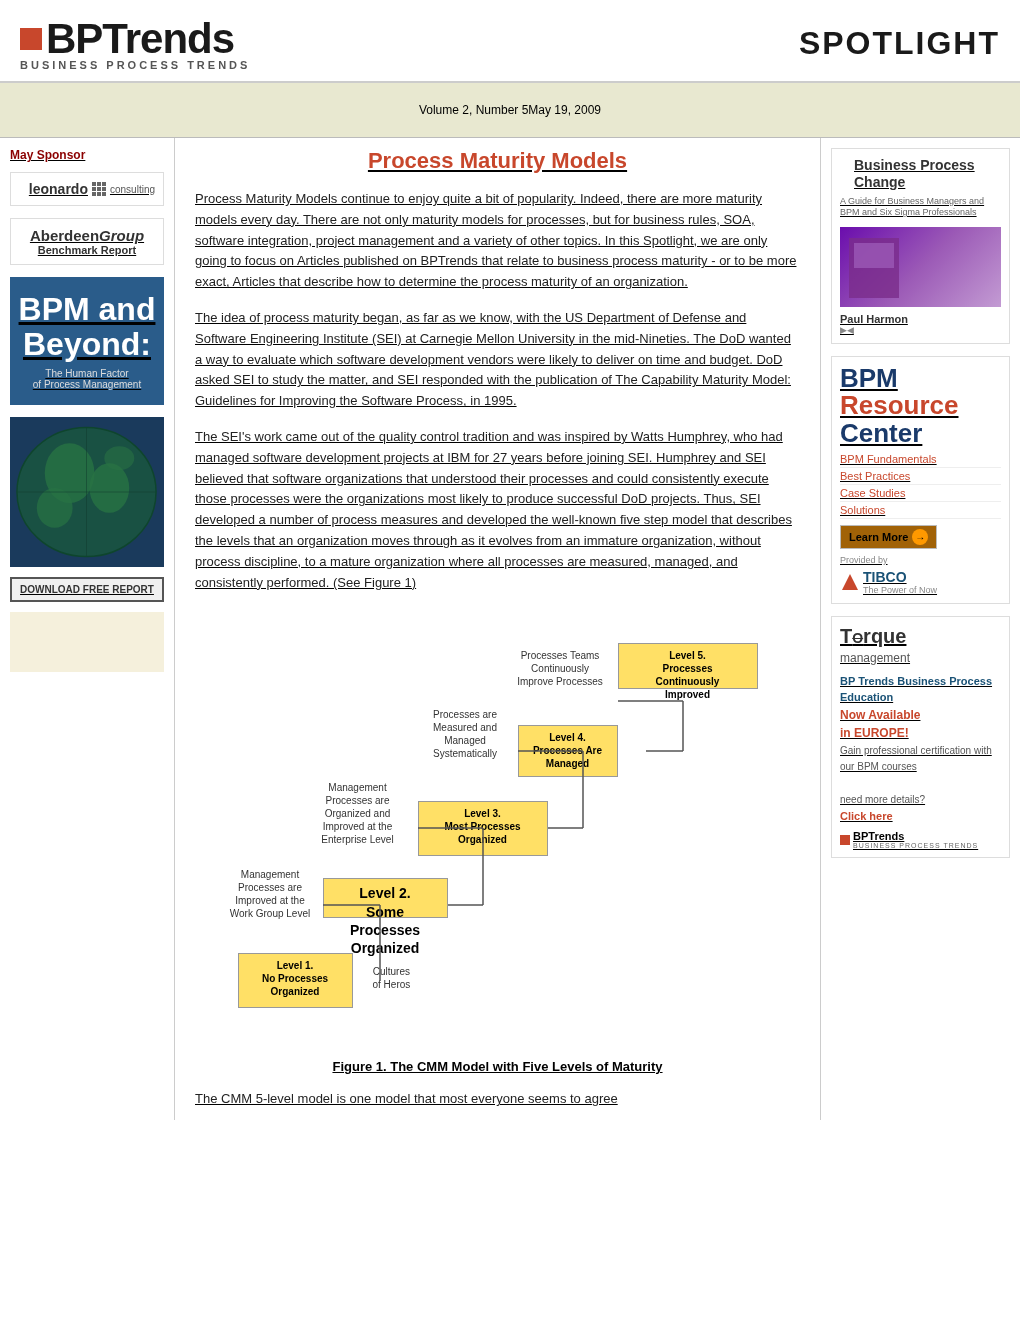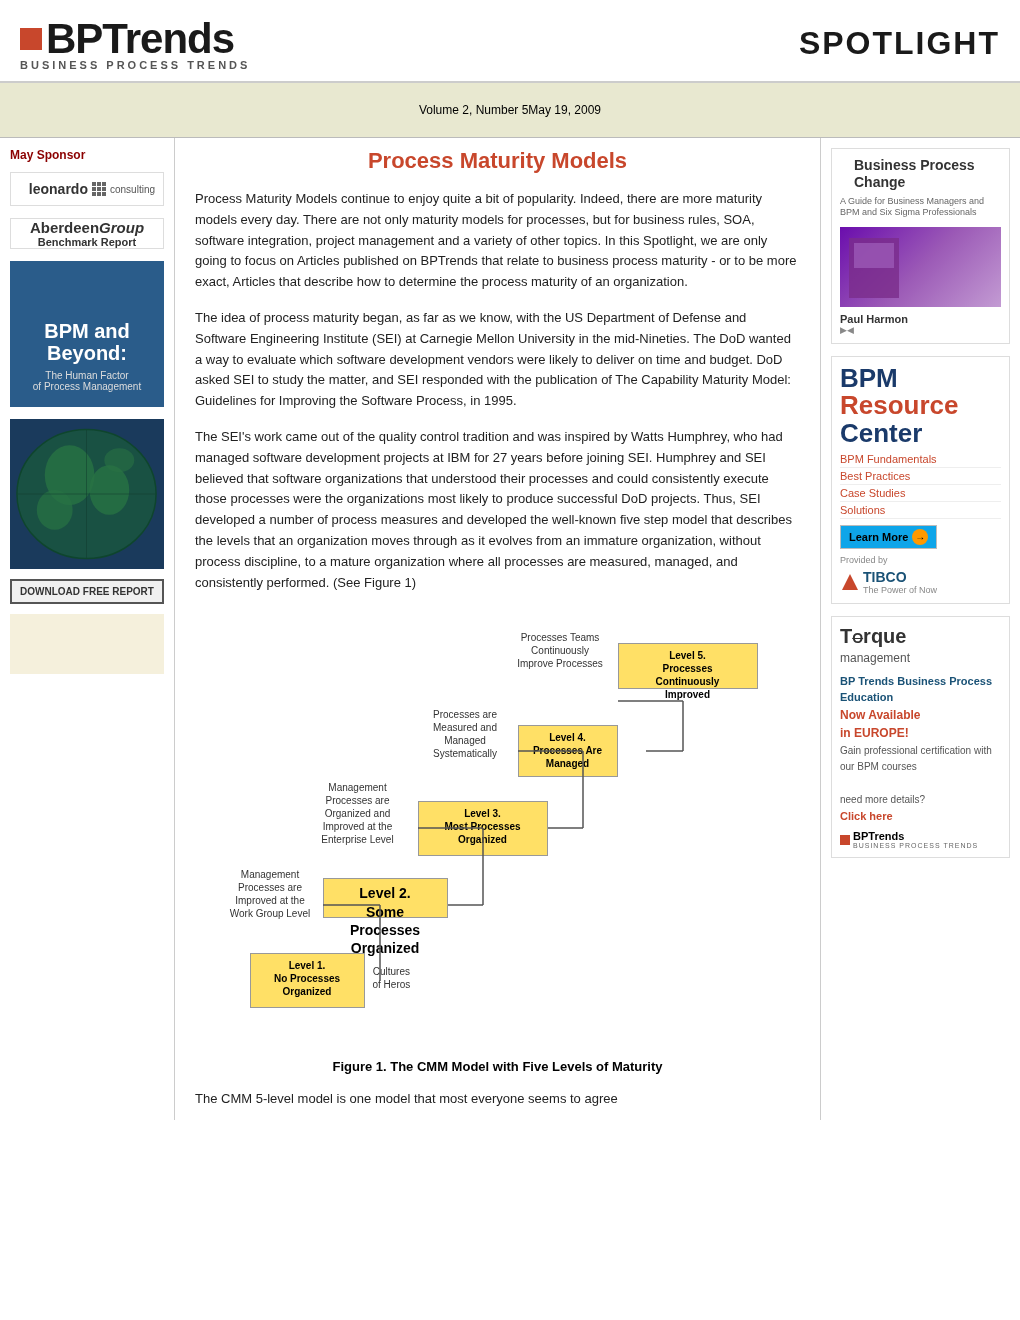--- a/index.html
+++ b/index.html
@@ -11,39 +11,39 @@
     .logo-bp { display: flex; align-items: center; }
     .logo-square { width: 22px; height: 22px; background: #c8472c; margin-right: 4px; }
     .logo-text { font-size: 42px; font-weight: bold; color: #1a1a1a; letter-spacing: -1px; }
     .logo-sub { font-size: 11px; letter-spacing: 3px; color: #555; margin-top: -4px; font-weight: bold; }
     .spotlight-title { font-size: 32px; font-weight: bold; color: #1a1a1a; letter-spacing: 2px; }
 
     
     .volume-bar { display: flex; justify-content: center; background: #e8e8d0; padding: 20px 10px; font-size: 12px; border-bottom: 1px solid #bbb; }
 
     
-    .main-layout { display: flex; }
+    .main-layout { display: flex; text-decoration: underline; }
 
     
     .left-sidebar { width: 175px; min-width: 175px; border-right: 1px solid #ccc; padding: 10px; }
     .may-sponsor { color: #8b0000; font-weight: bold; font-size: 12px; margin-bottom: 10px; }
     .sponsor-logo-1 { border: 1px solid #ddd; padding: 8px; margin-bottom: 12px; text-align: center; }
     .leonardo-logo { display: flex; align-items: center; justify-content: flex-end; gap: 4px; }
     .leo-text { font-size: 14px; font-weight: bold; color: #333; }
     .leo-grid { display: inline-grid; grid-template-columns: repeat(3,4px); grid-template-rows: repeat(3,4px); gap: 1px; }
     .leo-cell { width: 4px; height: 4px; background: #666; }
     .leo-consulting { font-size: 10px; color: #555; }
 
-    .sponsor-logo-2 { border: 1px solid #ddd; margin-bottom: 12px; text-align: center; }
+    .sponsor-logo-2 { border: 1px solid #ddd; padding: 8px; margin-bottom: 12px; text-align: center; }
     .aberdeen-group { font-size: 15px; font-weight: bold; color: #333; }
     .aberdeen-group span { font-style: italic; }
     .benchmark-report { font-size: 11px; color: #333; font-weight: bold; }
 
     .sponsor-logo-3 { margin-bottom: 12px; background: #2a5c8a; color: #fff; padding: 15px 8px; text-align: center; }
-    .bpm-beyond-title { font-size: 20px; font-weight: bold; line-height: 1.1; margin-top: 44px; }
+    .bpm-beyond-title { font-size: 32px; font-weight: bold; line-height: 1.1; }
     .bpm-beyond-sub { font-size: 10px; margin-top: 6px; color: #ddd; }
 
     .sidebar-world { background: #1a3a5c; height: 150px; margin-bottom: 10px; display: flex; align-items: center; justify-content: center; overflow: hidden; position: relative; }
     .world-svg { opacity: 0.7; }
 
     .download-btn { border: 2px solid #555; padding: 5px 8px; font-size: 10px; font-weight: bold; text-align: center; cursor: pointer; color: #333; background: #f0f0f0; }
 
     .sidebar-beige { background: #f5f0dc; height: 60px; margin-top: 10px; }
 
     
@@ -65,21 +65,21 @@
 
     .book-ad { border: 1px solid #ddd; padding: 8px; margin-bottom: 12px; }
     .book-title { font-size: 14px; font-weight: bold; color: #333; line-height: 1.2; margin-bottom: 5px; margin-left: 14px; }
     .book-subtitle { font-size: 9px; color: #666; margin-bottom: 8px; line-height: 1.3; }
     .book-cover { background: linear-gradient(135deg, #6a0dad 0%, #9b59b6 50%, #c39bd3 100%); height: 80px; margin-bottom: 6px; display: flex; align-items: flex-end; padding: 4px; }
     .book-author { font-size: 11px; font-weight: bold; color: #333; margin-top: 4px; }
     .book-icons { font-size: 9px; color: #888; }
 
     .bpm-resource { border: 1px solid #ddd; padding: 8px; margin-bottom: 12px; background: #fff; }
     .resource-link { font-size: 11px; color: #c8472c; border-bottom: 1px solid #eee; padding: 2px 0; cursor: pointer; }
-    .learn-more-btn { background: #0ea5e9; border: 1px solid #bbb; padding: 3px 8px; font-size: 11px; font-weight: bold; display: inline-flex; align-items: center; gap: 4px; margin: 6px 0; cursor: pointer; }
+    .learn-more-btn { background: #a16207; border: 1px solid #bbb; padding: 3px 8px; font-size: 11px; font-weight: bold; display: inline-flex; align-items: center; gap: 4px; margin: 6px 0; cursor: pointer; }
     .learn-circle { width: 16px; height: 16px; background: #f90; border-radius: 50%; display: flex; align-items: center; justify-content: center; font-size: 10px; font-weight: bold; }
     .provided-by { font-size: 9px; color: #888; margin-bottom: 4px; }
     .tibco-logo { font-size: 14px; font-weight: bold; color: #1a5276; }
     .tibco-sub { font-size: 9px; color: #888; }
 
     .torque-ad { border: 1px solid #ddd; padding: 8px; margin-bottom: 12px; }
     .torque-body { font-size: 11px; color: #333; line-height: 1.5; }
     .torque-body strong { color: #1a5276; }
     .torque-body .now-available { color: #c8472c; font-weight: bold; font-size: 12px; }
     .torque-body .gain-text { color: #555; font-size: 10px; }
@@ -170,21 +170,21 @@
     <div class="article-title">Process Maturity Models</div>
 
     <div class="article-body">
       <p>Process Maturity Models continue to enjoy quite a bit of popularity. Indeed, there are more maturity models every day. There are not only maturity models for processes, but for business rules, SOA, software integration, project management and a variety of other topics. In this Spotlight, we are only going to focus on Articles published on BPTrends that relate to business process maturity - or to be more exact, Articles that describe how to determine the process maturity of an organization.</p>
       <p>The idea of process maturity began, as far as we know, with the US Department of Defense and Software Engineering Institute (SEI) at Carnegie Mellon University in the mid-Nineties. The DoD wanted a way to evaluate which software development vendors were likely to deliver on time and budget. DoD asked SEI to study the matter, and SEI responded with the publication of The Capability Maturity Model: Guidelines for Improving the Software Process, in 1995.</p>
       <p>The SEI's work came out of the quality control tradition and was inspired by Watts Humphrey, who had managed software development projects at IBM for 27 years before joining SEI. Humphrey and SEI believed that software organizations that understood their processes and could consistently execute those processes were the organizations most likely to produce successful DoD projects. Thus, SEI developed a number of process measures and developed the well-known five step model that describes the levels that an organization moves through as it evolves from an immature organization, without process discipline, to a mature organization where all processes are measured, managed, and consistently performed. (See Figure 1)</p>
     </div>
 
     <div class="cmm-diagram">
 
-      <div class="cmm-level yellow" style="left:20px;top:340px;width:115px;height:55px;font-size:10px;margin-left:12px;">
+      <div class="cmm-level yellow" style="left:20px;top:340px;width:115px;height:55px;font-size:10px;">
         Level 1.<br>No Processes<br>Organized
       </div>
       <div class="cmm-desc" style="left:155px;top:352px;">Cultures<br>of Heros</div>
 
       <div class="cmm-level yellow" style="left:105px;top:265px;width:125px;height:40px;font-size:14px;">
         Level 2.<br>Some Processes<br>Organized
       </div>
       <div class="cmm-desc" style="left:5px;top:255px;width:95px;">Management<br>Processes are<br>Improved at the<br>Work Group Level</div>
 
       <div class="cmm-level yellow" style="left:200px;top:188px;width:130px;height:55px;font-size:10px;">
@@ -193,21 +193,21 @@
       <div class="cmm-desc" style="left:85px;top:168px;width:110px;">Management<br>Processes are<br>Organized and<br>Improved at the<br>Enterprise Level</div>
 
       <div class="cmm-level yellow" style="left:300px;top:112px;width:100px;height:52px;font-size:10px;">
         Level 4.<br>Processes Are<br>Managed
       </div>
       <div class="cmm-desc" style="left:200px;top:95px;width:95px;">Processes are<br>Measured and<br>Managed<br>Systematically</div>
 
       <div class="cmm-level yellow" style="left:400px;top:30px;width:140px;height:46px;font-size:10px;">
         Level 5.<br>Processes<br>Continuously<br>Improved
       </div>
-      <div class="cmm-desc" style="left:290px;top:18px;width:105px;">Processes Teams<br>Continuously<br>Improve Processes</div>
+      <div class="cmm-desc" style="left:290px;top:36px;width:105px;">Processes Teams<br>Continuously<br>Improve Processes</div>
 
       <svg style="position:absolute;top:0;left:0;width:560px;height:420px;pointer-events:none;">
 
         <line x1="162" y1="367" x2="162" y2="292" stroke="#555" stroke-width="1.5"></line>
         <line x1="162" y1="292" x2="105" y2="292" stroke="#555" stroke-width="1.5"></line>
 
         <line x1="230" y1="292" x2="265" y2="292" stroke="#555" stroke-width="1.5"></line>
         <line x1="265" y1="292" x2="265" y2="215" stroke="#555" stroke-width="1.5"></line>
         <line x1="265" y1="215" x2="200" y2="215" stroke="#555" stroke-width="1.5"></line>
 

